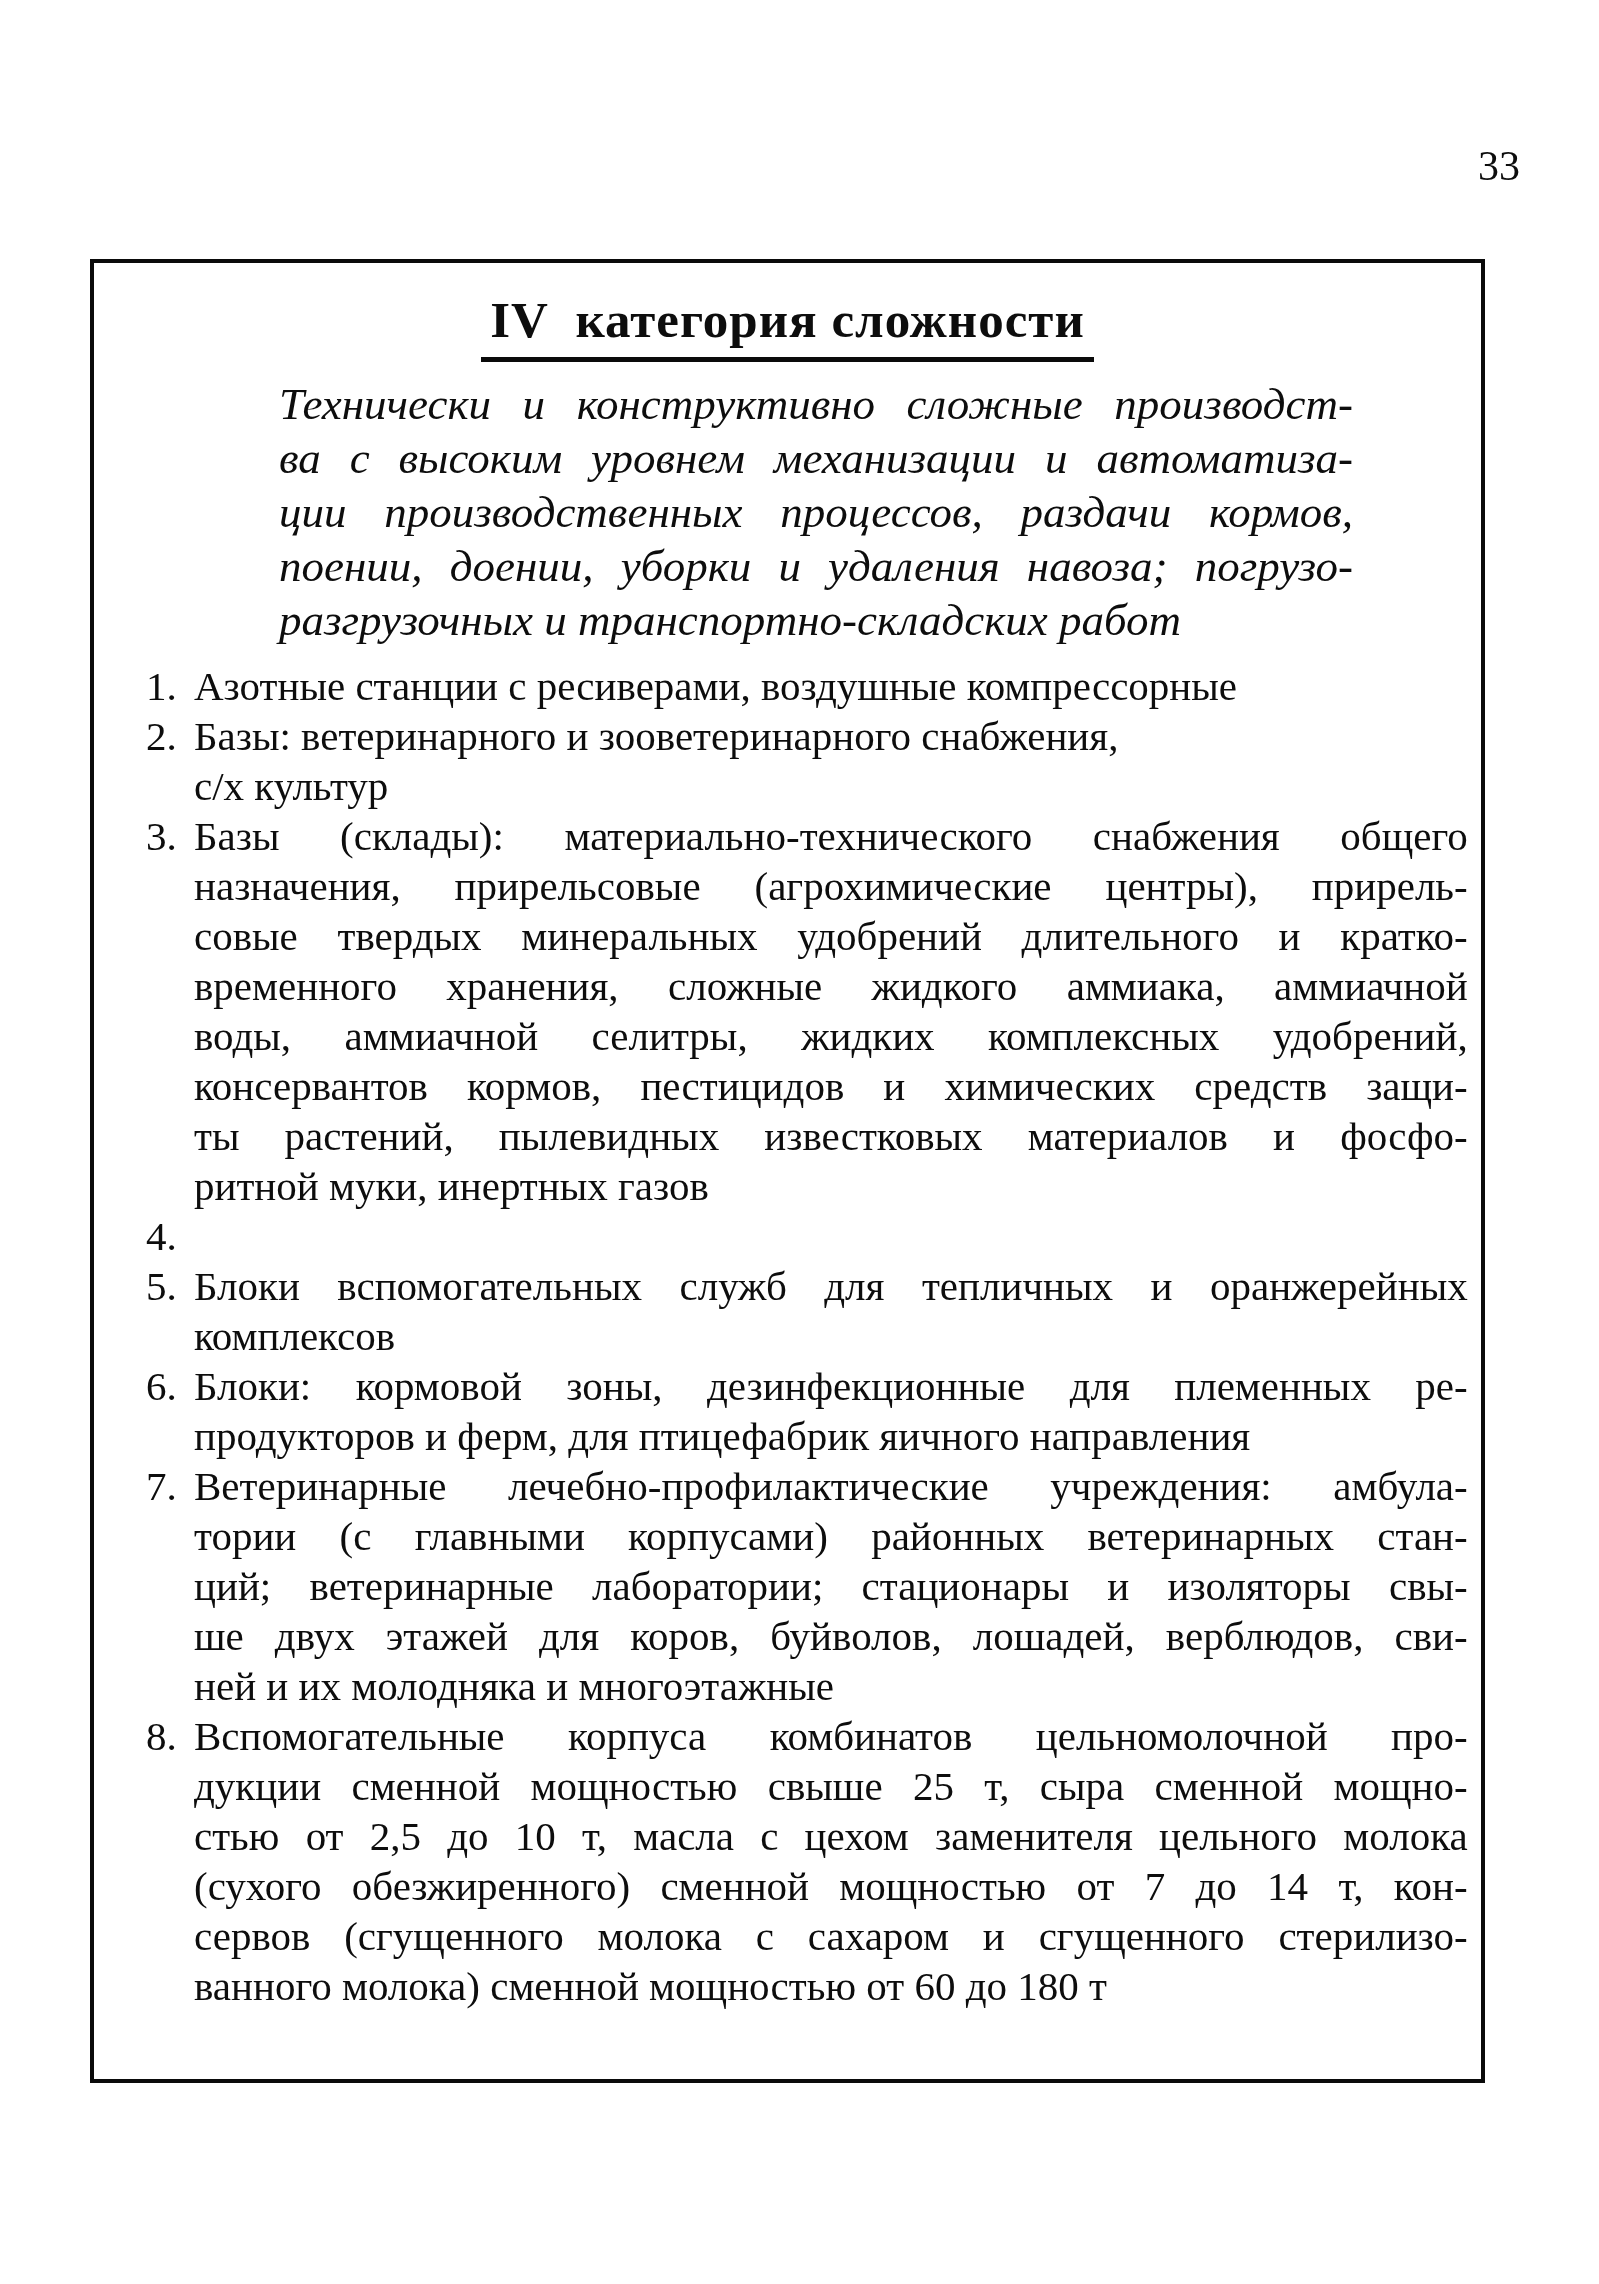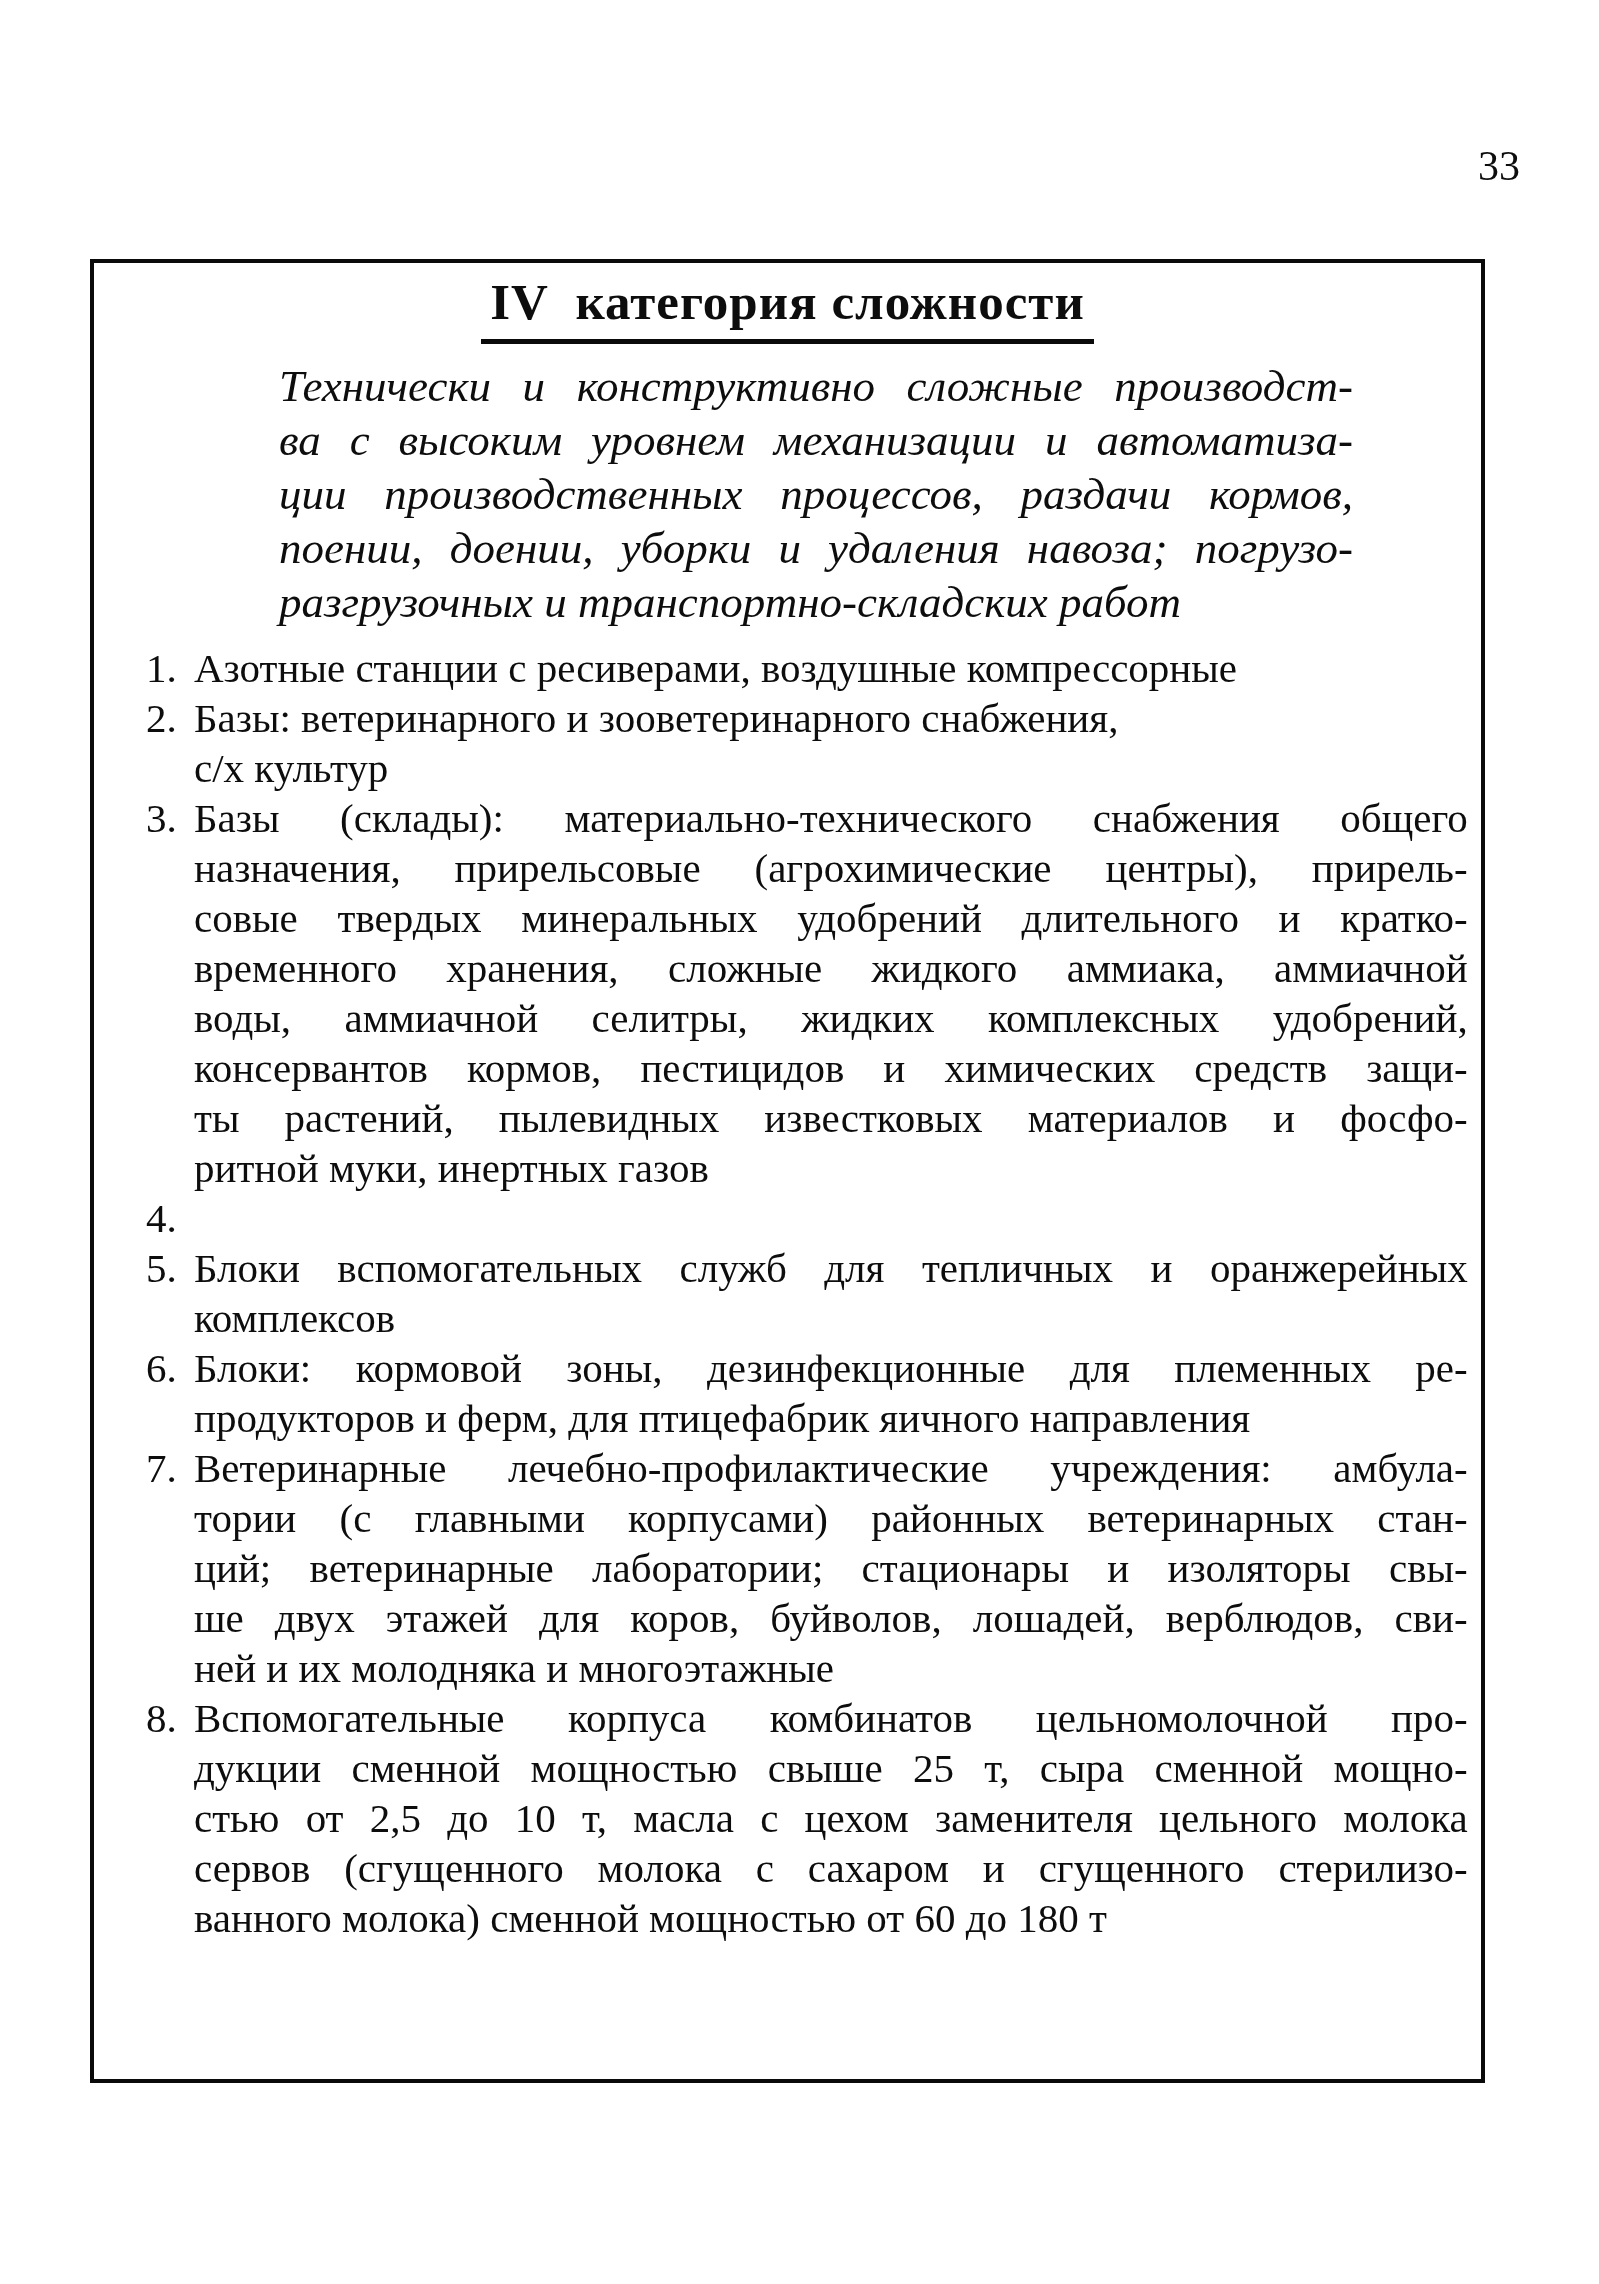--- a/index.html
+++ b/index.html
@@ -23,21 +23,21 @@
     line-height: 1;
   }
   .panel {
     position: absolute;
     left: 90px;
     top: 259px;
     width: 1395px;
     height: 1824px;
     border: 4.8px solid #0a0a0a;
     box-sizing: border-box;
-    padding-top: 10px;
+    padding-top: 28px;
   }
   .title-wrap {
     text-align: center;
     margin-bottom: 15px;
   }
   .title {
     display: inline-block;
     font-weight: bold;
     font-size: 51px;
     line-height: 1.17;
@@ -153,20 +153,21 @@
             <div class="line just">ше двух этажей для коров, буйволов, лошадей, верблюдов, сви-</div>
             <div class="line">ней и их молодняка и многоэтажные</div>
           </div>
         </div>
         <div class="item">
           <div class="num">8.</div>
           <div class="body">
             <div class="line just">Вспомогательные корпуса комбинатов цельномолочной про-</div>
             <div class="line just">дукции сменной мощностью свыше 25 т, сыра сменной мощно-</div>
             <div class="line just">стью от 2,5 до 10 т, масла с цехом заменителя цельного молока</div>
+            <div class="line just">(сухого обезжиренного) сменной мощностью от 7 до 14 т, кон-</div>
             <div class="line just">сервов (сгущенного молока с сахаром и сгущенного стерилизо-</div>
             <div class="line">ванного молока) сменной мощностью от 60 до 180 т</div>
           </div>
         </div>
       </div>
 
   </div>
 
 </div>
 

